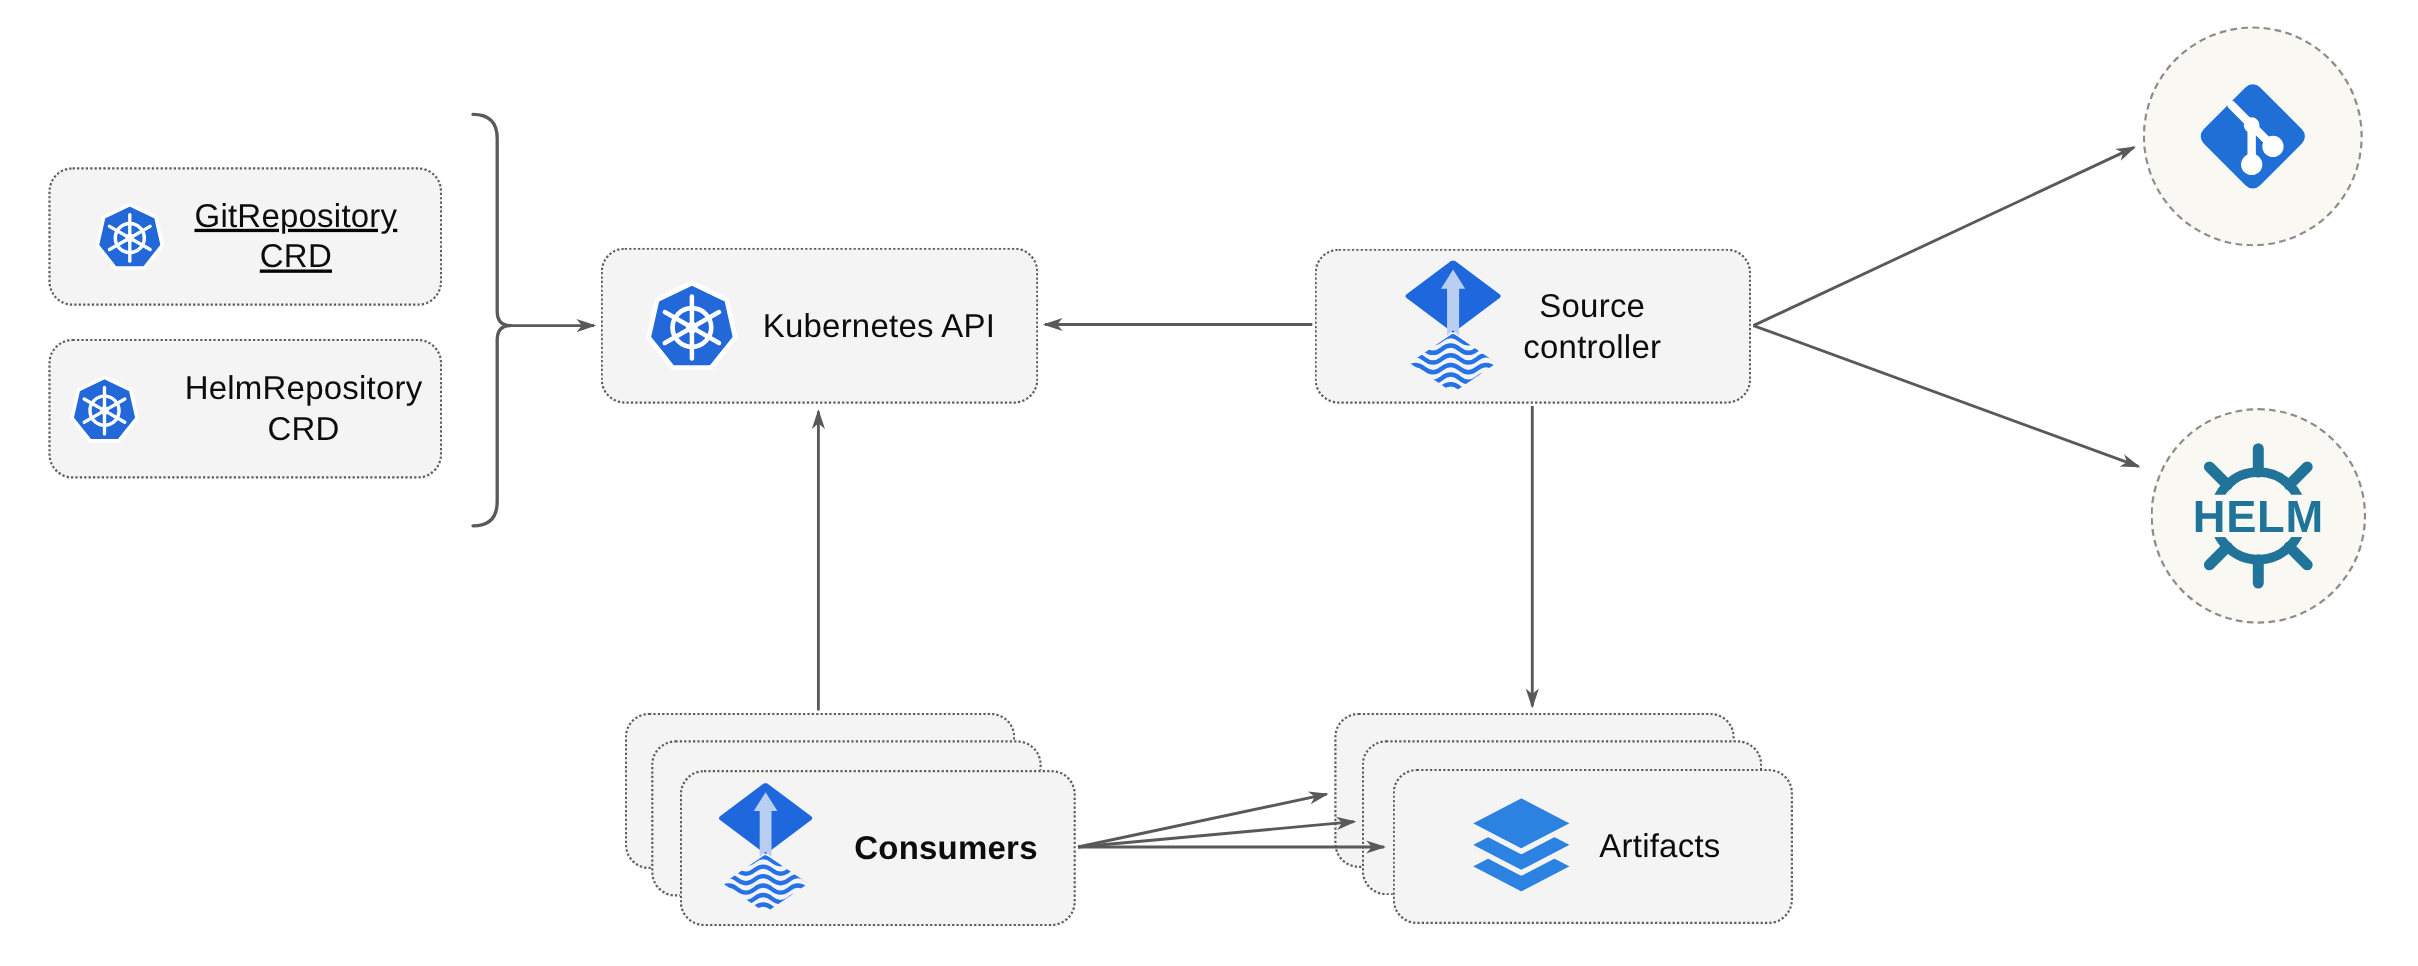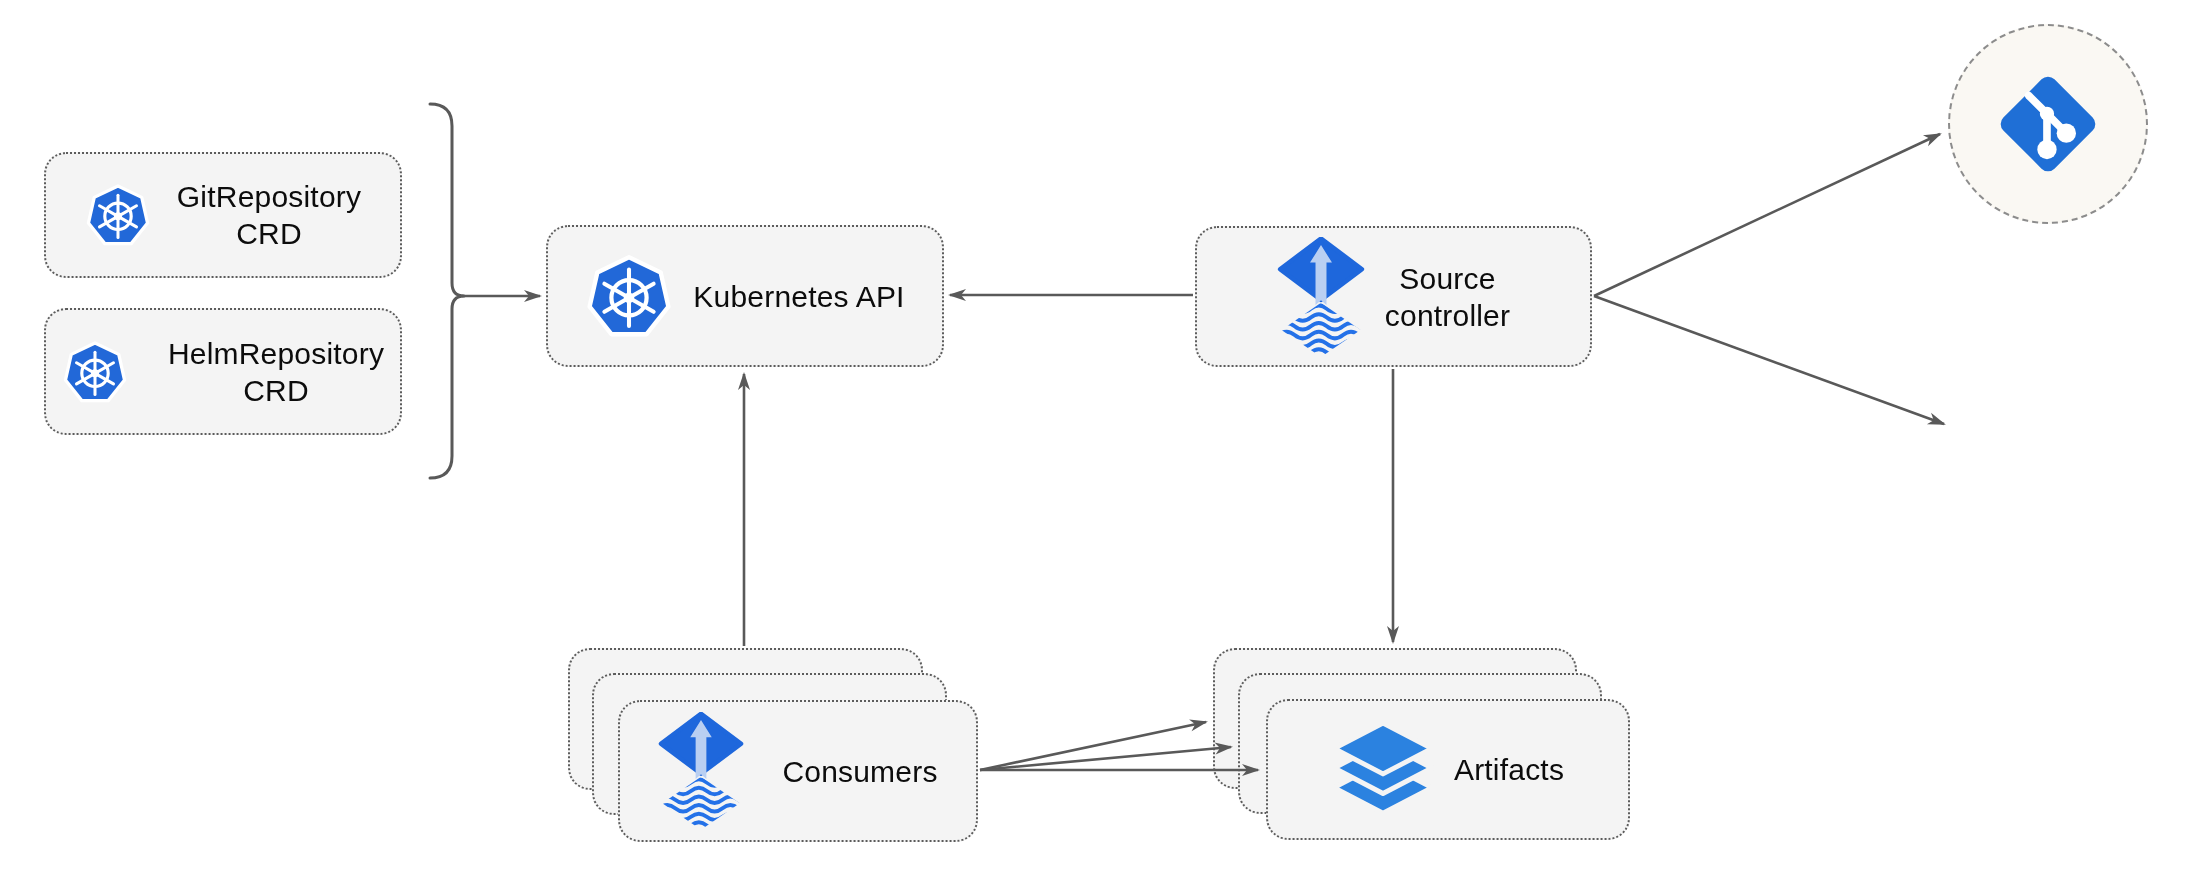--- a/index.html
+++ b/index.html
@@ -100,21 +100,21 @@
         <circle cx="0" cy="0" r="30" fill="none" stroke="#20749a" stroke-width="6.5"></circle>
         <rect x="-54" y="-14.5" width="108" height="29" fill="#faf8f3"></rect>
       </g>
 
       <marker id="arrow" markerUnits="userSpaceOnUse" markerWidth="24" markerHeight="18" refX="17" refY="8" orient="auto">
         <path d="M1,2 L19,8 L1,14 L6,8 Z" fill="#595959"></path>
       </marker>
     </defs>
   </svg>
 
-  <div class="node" style="left:44px; top:152px; width:358px; height:126px; gap:26px;">
+  <div class="node" style="left:44px; top:152px; width:358px; height:126px; gap:26px;text-decoration:underline;">
     <svg width="66" height="66" viewBox="0 0 100 100">
       <use href="#k8s-logo"></use>
     </svg>
     <div class="lbl">
       <span class="ln">GitRepository</span>
       <span class="ln">CRD</span>
     </div>
   </div>
 
   <div class="node" style="left:44px; top:308px; width:358px; height:127px; gap:40px;">
@@ -139,21 +139,21 @@
       <use href="#flux-logo"></use>
     </svg>
     <div class="lbl">
       <span class="ln">Source</span>
       <span class="ln">controller</span>
     </div>
   </div>
 
   <div class="node stack-back" style="left:568px; top:648px; width:355px; height:142px;"></div>
   <div class="node stack-mid" style="left:592px; top:673px; width:355px; height:142px;"></div>
-  <div class="node stack-front" style="left:618px; top:700px; width:360px; height:142px; gap:38px;">
+  <div class="node stack-front" style="left:618px; top:700px; width:360px; height:142px; gap:38px;font-weight:bold;">
     <svg width="86" height="118" viewBox="0 0 120 164">
       <use href="#flux-logo"></use>
     </svg>
     <div class="lbl">Consumers</div>
   </div>
 
   <div class="node stack-back" style="left:1213px; top:648px; width:364px; height:141px;"></div>
   <div class="node stack-mid" style="left:1238px; top:673px; width:364px; height:141px;"></div>
   <div class="node stack-front" style="left:1266px; top:699px; width:364px; height:141px; ">
     <svg width="102" height="94" viewBox="0 0 104 96">
@@ -161,20 +161,26 @@
     </svg>
     <div class="lbl">Artifacts</div>
   </div>
 
   <div class="circle-node" style="left:1948px; top:24px; width:200px; height:200px;">
     <svg width="112" height="118" viewBox="-55 -55 110 110">
       <use href="#git-logo"></use>
     </svg>
   </div>
 
+  <div class="circle-node" style="left:1955px; top:371px; width:196px; height:196px;">
+    <svg width="146" height="146" viewBox="-55 -55 110 110">
+      <use href="#helm-wheel"></use>
+      <text x="0" y="11" text-anchor="middle" font-size="31" font-weight="bold" font-family="Liberation Sans, sans-serif" fill="#20749a" letter-spacing="0.5">HELM</text>
+    </svg>
+  </div>
 
   <svg class="overlay" viewBox="0 0 2198 878">
 
     <path d="M430,104 Q452,104 452,126 L452,283 Q452,296 464,296
              M430,478 Q452,478 452,456 L452,309 Q452,296 464,296" fill="none" stroke="#595959" stroke-width="3" stroke-linecap="round"></path>
 
     <g stroke="#595959" stroke-width="2.6">
       <line x1="462" y1="296" x2="540" y2="296" marker-end="url(#arrow)"></line>
       <line x1="1193" y1="295" x2="950" y2="295" marker-end="url(#arrow)"></line>
       <line x1="744" y1="646" x2="744" y2="374" marker-end="url(#arrow)"></line>

